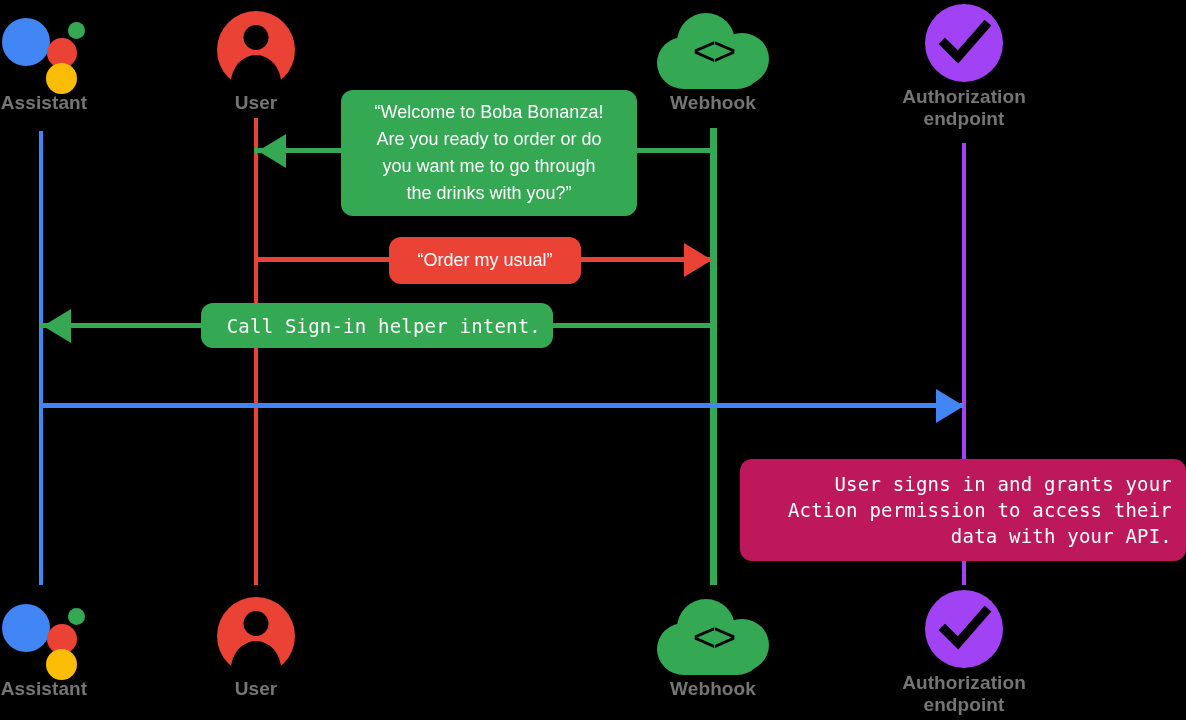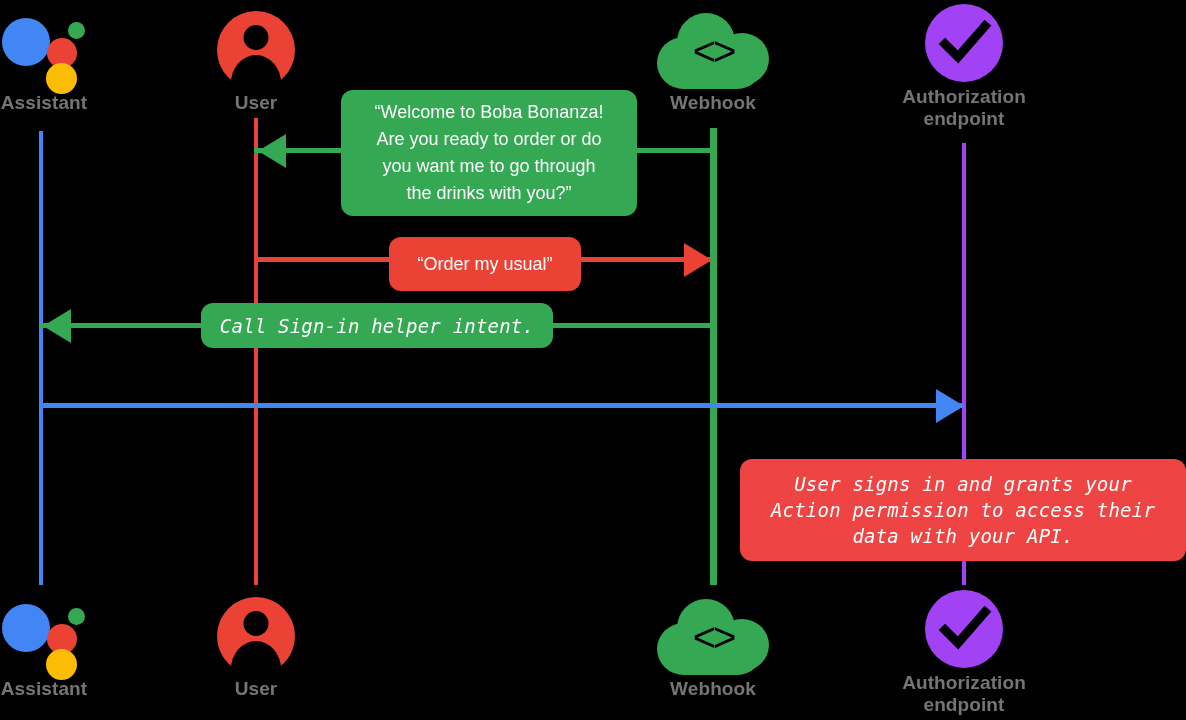--- a/index.html
+++ b/index.html
@@ -159,24 +159,24 @@
     z-index: 5;
   }
   .bubble .txt { width: 100%; white-space: pre-line; }
   .bubble.sans .txt {
     font-family: Liberation Sans, sans-serif;
     font-size: 18px;
     line-height: 27px;
   }
   .bubble.mono .txt {
     font-family: "DejaVu Sans Mono", monospace;
-    font-style: italic;
     font-size: 19px;
     line-height: 26px;
     letter-spacing: 0.2px;
+    text-align: right;
   }
 </style>
 </head>
 <body>
 
 <div id="stage">
 
   <div class="lifeline" style="left:39px; top:131px; height:454px; background:#4285F4;"></div>
   <div class="lifeline" style="left:254px; top:118px; height:467px; background:#EA4335;"></div>
   <div class="lifeline thick" style="left:710px; top:128px; height:457px; background:#34A853;"></div>
@@ -233,34 +233,34 @@
   <div class="arrow-head" style="left:258px; top:134px; border-right:28px solid #34A853;"></div>
   <div class="bubble sans" style="left:341px; top:90px; width:296px; height:126px; background:#34A853; padding:8px 14px;">
     <span class="txt">“Welcome to Boba Bonanza!
 Are you ready to order or do
 you want me to go through
 the drinks with you?”</span>
   </div>
 
   <div class="msg-line" style="left:254px; top:257px; width:456px; background:#EA4335;"></div>
   <div class="arrow-head" style="left:684px; top:243px; border-left:28px solid #EA4335;"></div>
-  <div class="bubble sans" style="left:389px; top:237px; width:192px; height:54px; background:#EA4335; padding:8px 12px;">
+  <div class="bubble sans" style="left:389px; top:237px; width:192px; height:47px; background:#EA4335; padding:8px 12px;">
     <span class="txt">“Order my usual”</span>
   </div>
 
   <div class="msg-line" style="left:40px; top:323px; width:675px; background:#34A853;"></div>
   <div class="arrow-head" style="left:43px; top:309px; border-right:28px solid #34A853;"></div>
   <div class="bubble mono" style="left:201px; top:303px; width:352px; height:45px; background:#34A853; padding:4px 12px;">
     <span class="txt">Call Sign-in helper intent.</span>
   </div>
 
   <div class="msg-line" style="left:40px; top:403px; width:924px; background:#4285F4;"></div>
   <div class="arrow-head" style="left:936px; top:389px; border-left:28px solid #4285F4;"></div>
 
-  <div class="bubble mono" style="left:740px; top:459px; width:446px; height:102px; background:#ef4444; padding:4px 14px;">
+  <div class="bubble mono" style="left:740px; top:459px; width:446px; height:102px; background:#be185d; padding:4px 14px;">
     <span class="txt">User signs in and grants your
 Action permission to access their
 data with your API.</span>
   </div>
 
   <div class="actor" style="left:-56px; top:594px;">
     <div class="icon-wrap">
       <div class="assistant-logo">
         <i class="al-blue"></i>
         <i class="al-red"></i>

